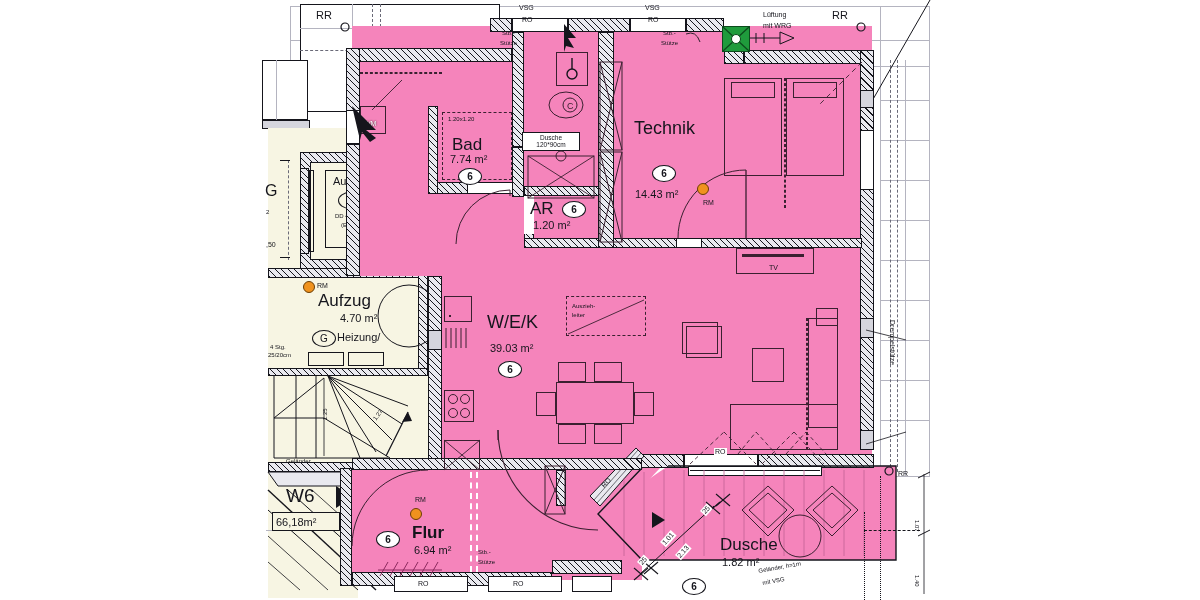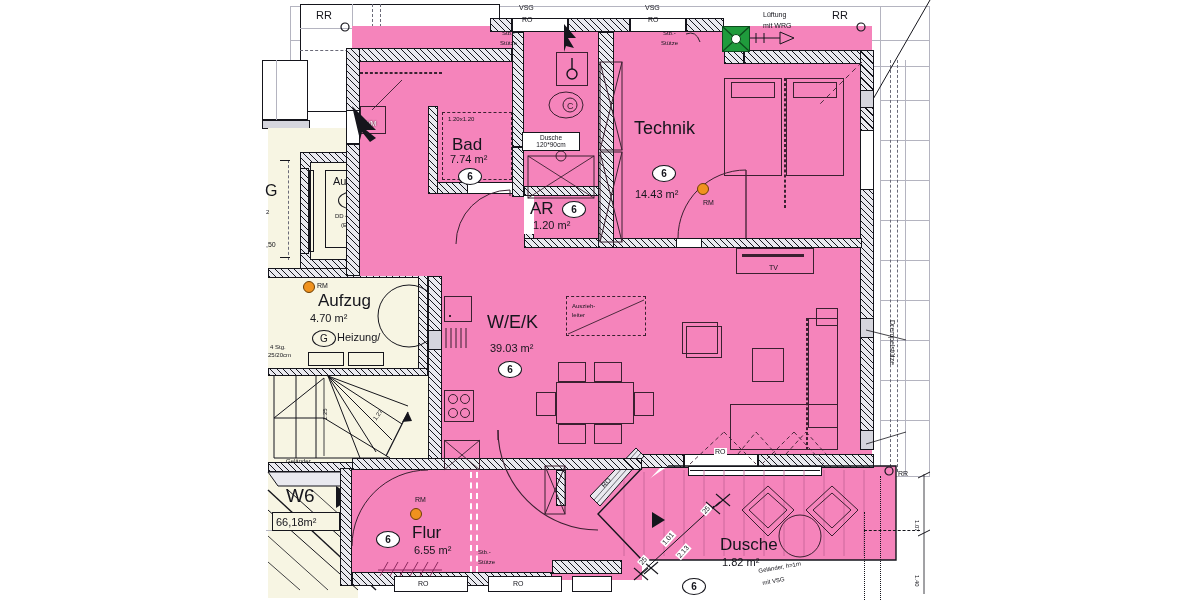--- a/index.html
+++ b/index.html
@@ -140,21 +140,21 @@
   <div class="txt tiny" style="left:341px;top:222px;">(Entl.)</div>
   <div class="abs dash" style="left:390px;top:210px;width:30px;height:32px;"></div>
   <div class="abs frame" style="left:300px;top:168px;width:9px;height:86px;"></div>
   <div class="abs frame" style="left:309px;top:170px;width:5px;height:82px;"></div>
 
   <div class="abs hatch" style="left:268px;top:268px;width:160px;height:10px;"></div>
   <div class="abs hatch" style="left:418px;top:268px;width:10px;height:200px;"></div>
   <div class="rm-dot" style="left:303px;top:281px;"></div>
   <div class="txt thin" style="left:317px;top:282px;">RM</div>
   <div class="txt room" style="left:318px;top:292px;">Aufzug</div>
-  <div class="txt area" style="left:310px;top:313px;">4.70 m²</div>
+  <div class="txt area" style="left:340px;top:313px;">4.70 m²</div>
   <div class="badgeG" style="left:312px;top:330px;">G</div>
   <div class="txt med" style="left:337px;top:332px;">Heizung/</div>
   <svg width="64" height="64" style="left:377px;top:284px;">
     <circle cx="32" cy="32" r="31" fill="none" stroke="#15151c" stroke-width="1"></circle>
   </svg>
   <div class="abs frame-c" style="left:308px;top:352px;width:36px;height:14px;"></div>
   <div class="abs frame-c" style="left:348px;top:352px;width:36px;height:14px;"></div>
   <div class="txt tiny" style="left:270px;top:344px;">4 Stg.</div>
   <div class="txt tiny" style="left:268px;top:352px;">25/20cm</div>
 
@@ -476,22 +476,22 @@
     <line x1="76" y1="6" x2="96" y2="28" stroke="#3a2030" stroke-width="0.9" stroke-dasharray="4,3"></line>
   </svg>
 
   <svg width="110" height="104" style="left:498px;top:430px;">
     <path d="M0 0 A100 100 0 0 0 100 100" fill="none" stroke="#3a2030" stroke-width="1.1"></path>
     <line x1="0" y1="0" x2="0" y2="10" stroke="#3a2030" stroke-width="1.1"></line>
   </svg>
 
   <div class="rm-dot" style="left:410px;top:508px;"></div>
   <div class="txt thin" style="left:415px;top:496px;">RM</div>
-  <div class="txt" style="left:412px;top:524px;font-size:17px;">Flur</div>
-  <div class="txt area" style="left:414px;top:545px;">6.55 m²</div>
+  <div class="txt" style="left:412px;top:524px;font-size:17px;font-weight:bold;">Flur</div>
+  <div class="txt area" style="left:414px;top:545px;">6.94 m²</div>
   <div class="badge" style="left:376px;top:531px;">6</div>
   <div class="txt tiny" style="left:478px;top:549px;">Stb.-</div>
   <div class="txt tiny" style="left:478px;top:559px;">Stütze</div>
 
   <svg width="310" height="100" style="left:604px;top:470px;">
     <line x1="20" y1="8" x2="20" y2="86" stroke="#c16396" stroke-width="0.8"></line>
     <line x1="40" y1="2" x2="40" y2="86" stroke="#c16396" stroke-width="0.8"></line>
     <line x1="60" y1="0" x2="60" y2="86" stroke="#c16396" stroke-width="0.8"></line>
     <line x1="80" y1="0" x2="80" y2="86" stroke="#c16396" stroke-width="0.8"></line>
     <line x1="100" y1="0" x2="100" y2="86" stroke="#c16396" stroke-width="0.8"></line>

